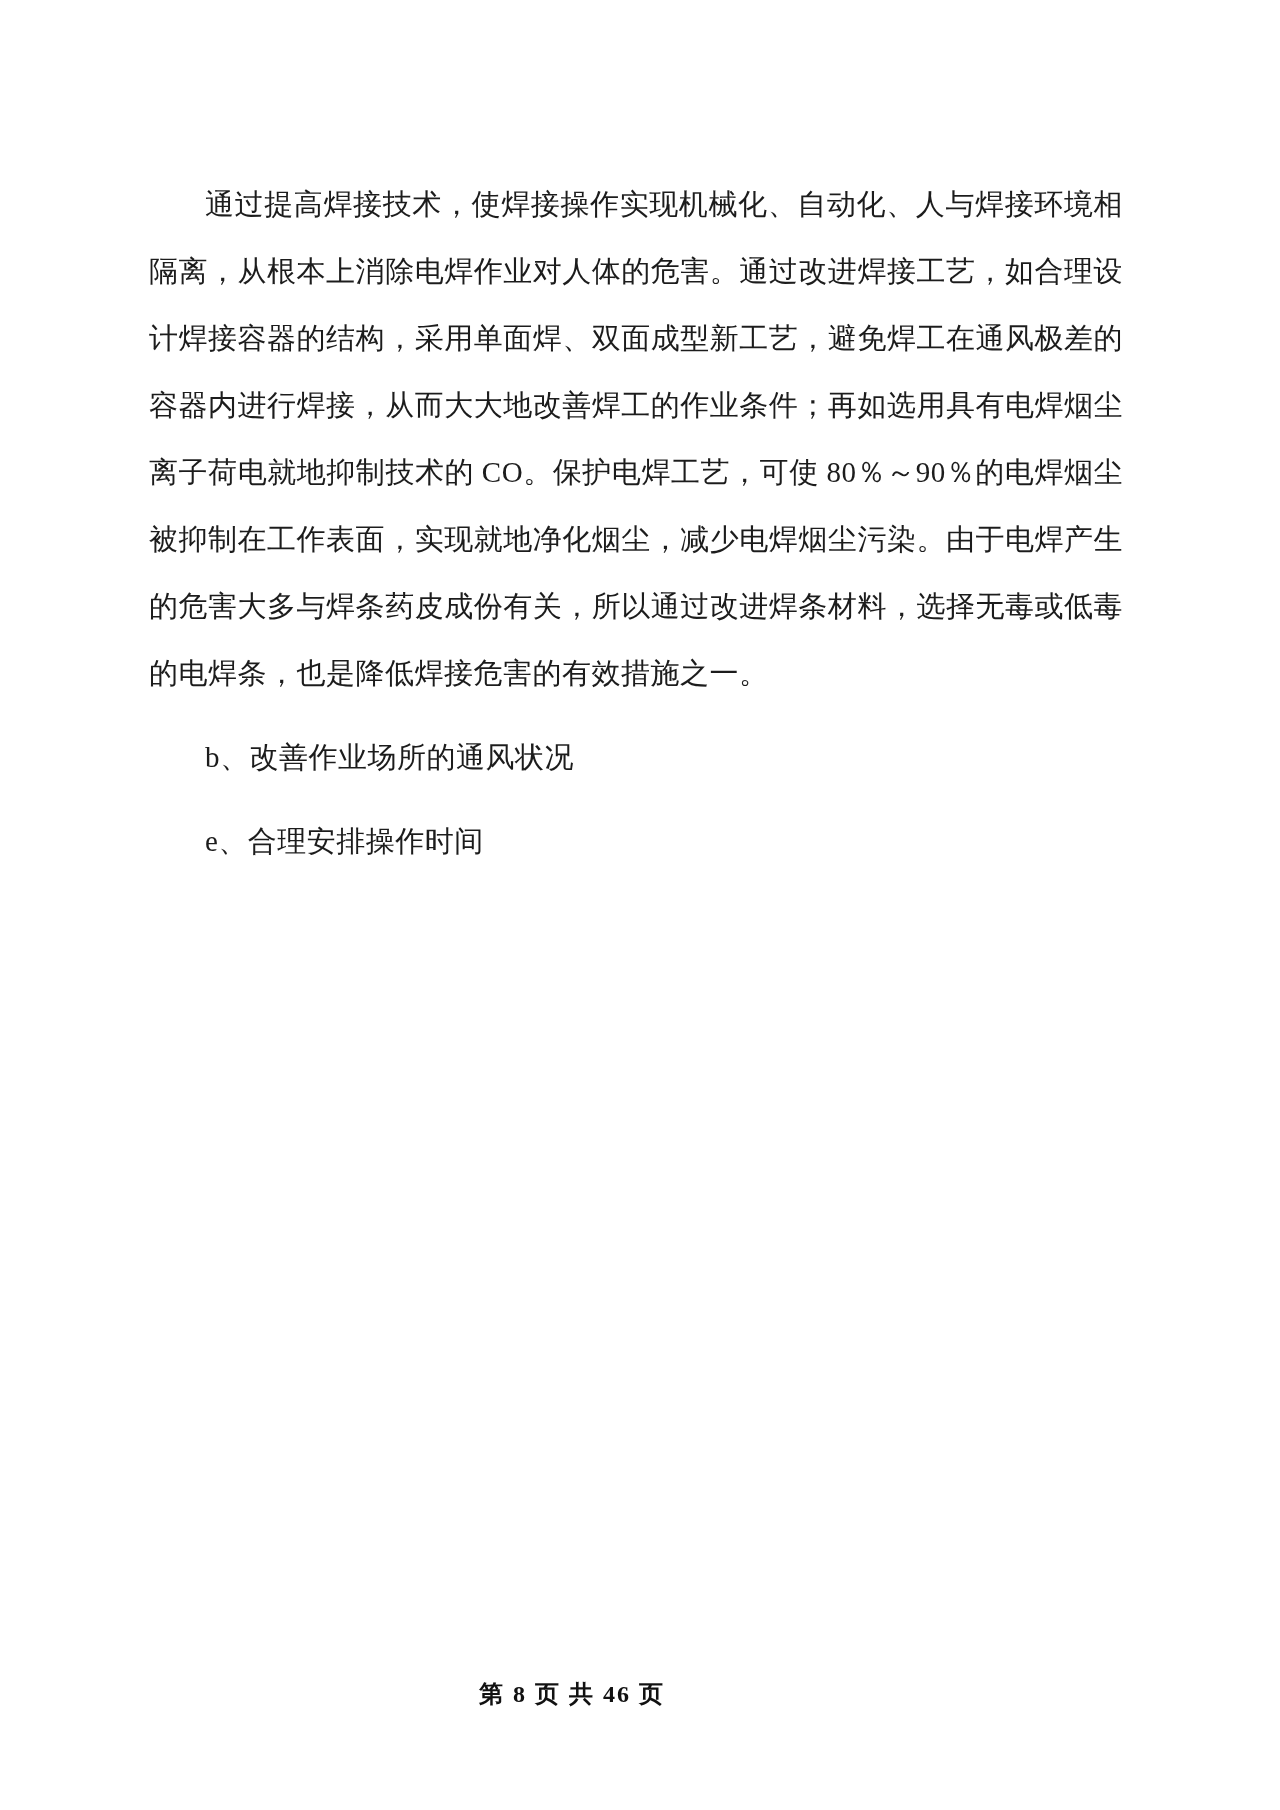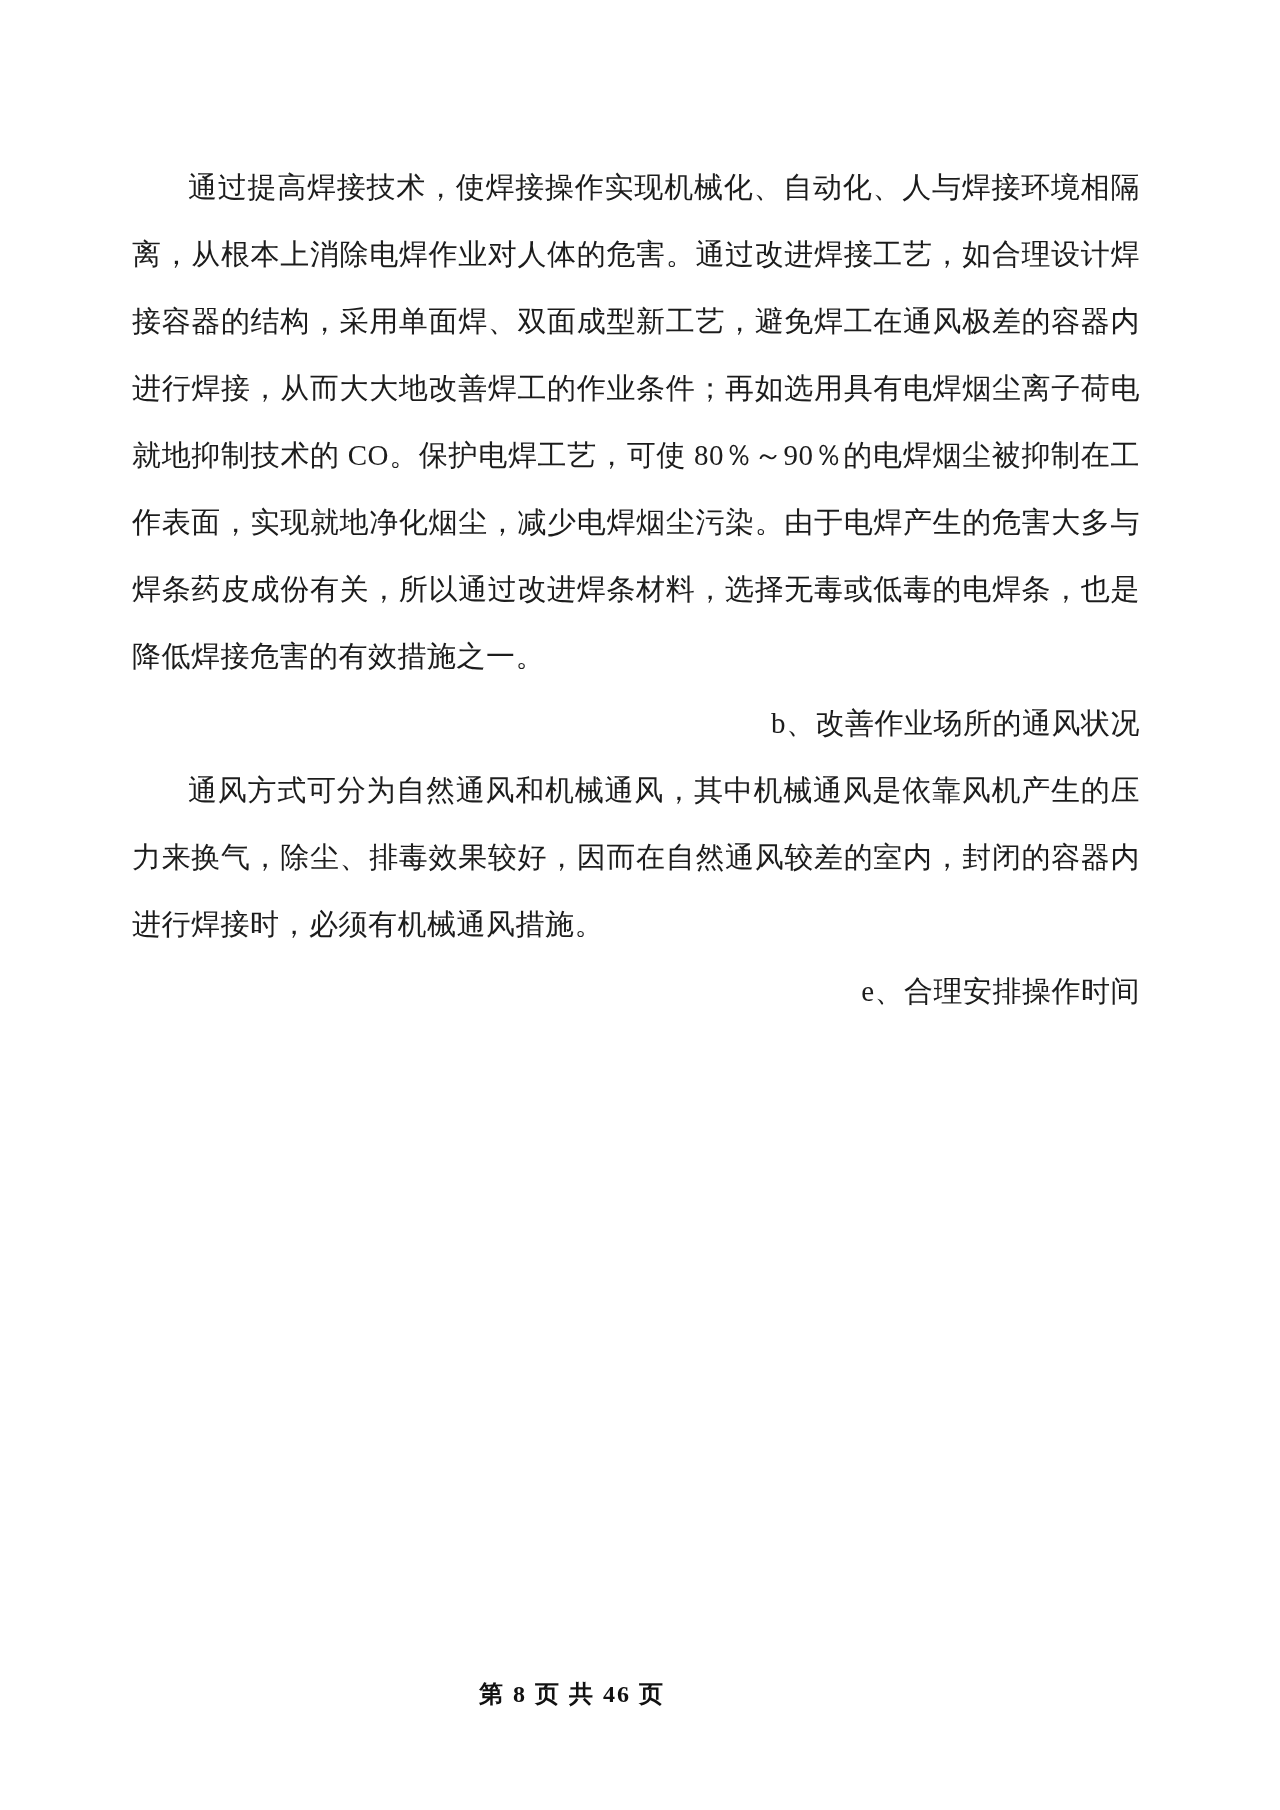--- a/index.html
+++ b/index.html
@@ -26,30 +26,30 @@
     position: absolute;
     left: 132px;
     top: 154px;
     width: 1008px;
     color: #1c1c1c;
     font-size: 29px;
     line-height: 67px;
     letter-spacing: 0.5px;
   }
   p.para {
-    margin: 0;
+    margin: 17px;
     padding: 0;
     text-indent: 56px;
   }
   p.para.body {
     text-align: justify;
     text-justify: inter-character;
   }
   p.para.heading {
-    text-align: right;
+    text-align: left;
   }
   .footer {
     position: absolute;
     top: 1676px;
     left: 0;
     width: 1144px;
     text-align: center;
     font-size: 24px;
     font-weight: bold;
     color: #111111;
@@ -57,19 +57,18 @@
     line-height: 36px;
   }
 </style>
 </head>
 <body>
 
 <div class="page">
   <div class="content" id="paragraphs">
       <p class="para body">通过提高焊接技术，使焊接操作实现机械化、自动化、人与焊接环境相隔离，从根本上消除电焊作业对人体的危害。通过改进焊接工艺，如合理设计焊接容器的结构，采用单面焊、双面成型新工艺，避免焊工在通风极差的容器内进行焊接，从而大大地改善焊工的作业条件；再如选用具有电焊烟尘离子荷电就地抑制技术的 CO。保护电焊工艺，可使 80％～90％的电焊烟尘被抑制在工作表面，实现就地净化烟尘，减少电焊烟尘污染。由于电焊产生的危害大多与焊条药皮成份有关，所以通过改进焊条材料，选择无毒或低毒的电焊条，也是降低焊接危害的有效措施之一。</p>
       <p class="para heading">b、改善作业场所的通风状况</p>
-      <p class="para body">通风方式可分为自然通风和机械通风，其中机械通风是依靠风机产生的压力来换气，除尘、排毒效果较好，因而在自然通风较差的室内，封闭的容器内进行焊接时，必须有机械通风措施。</p>
       <p class="para heading">e、合理安排操作时间</p>
     </div>
   <div class="footer">
     <span>第 8 页 共 46 页</span>
   </div>
 </div>
 
 </body></html>

